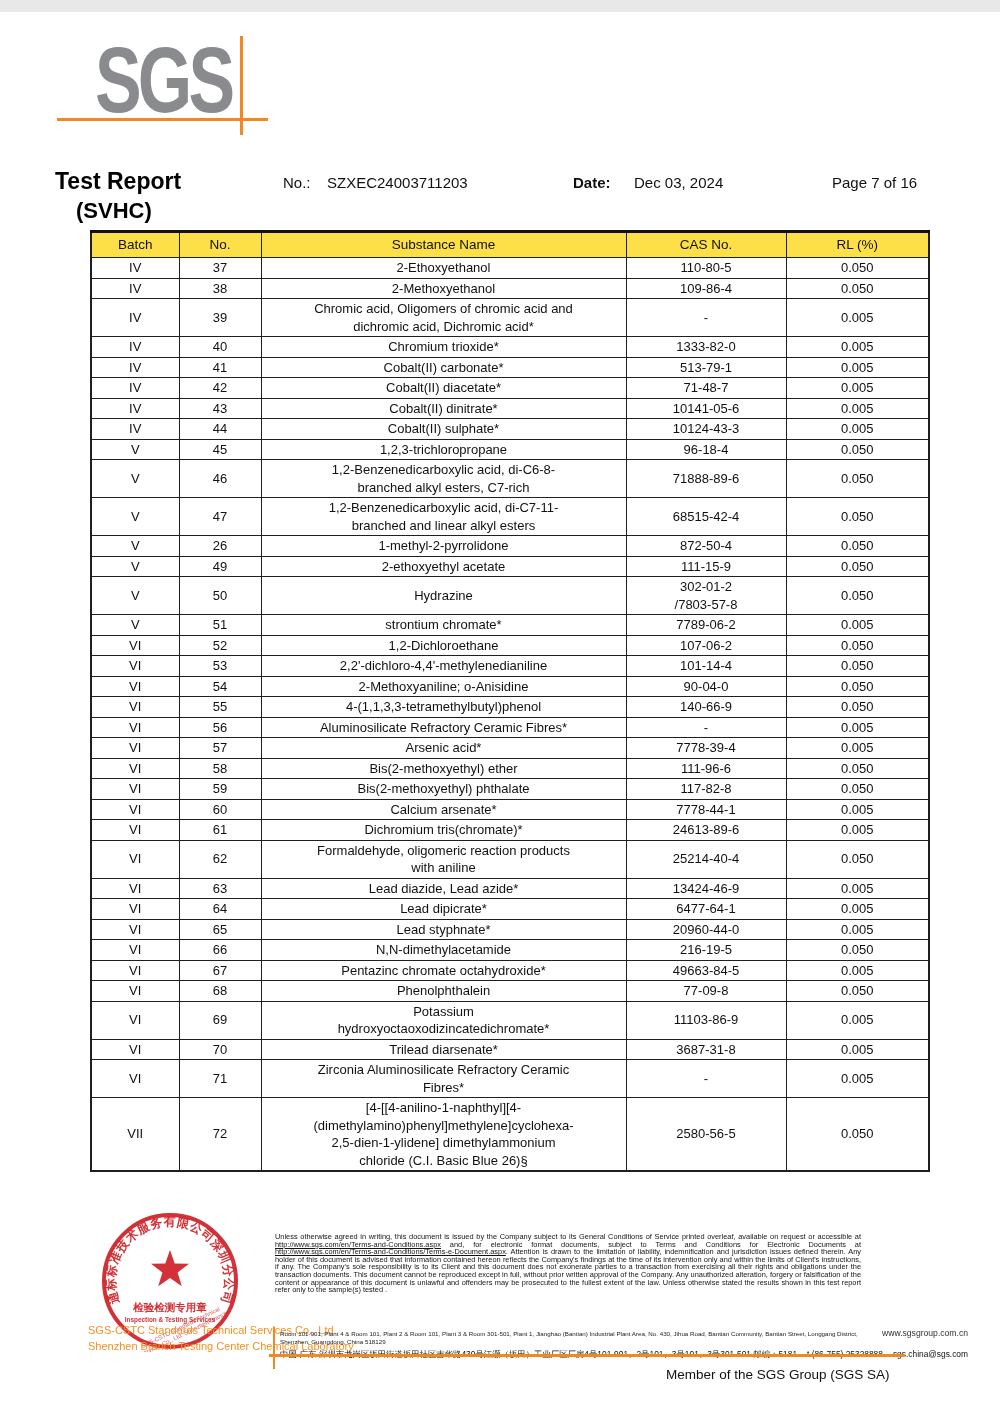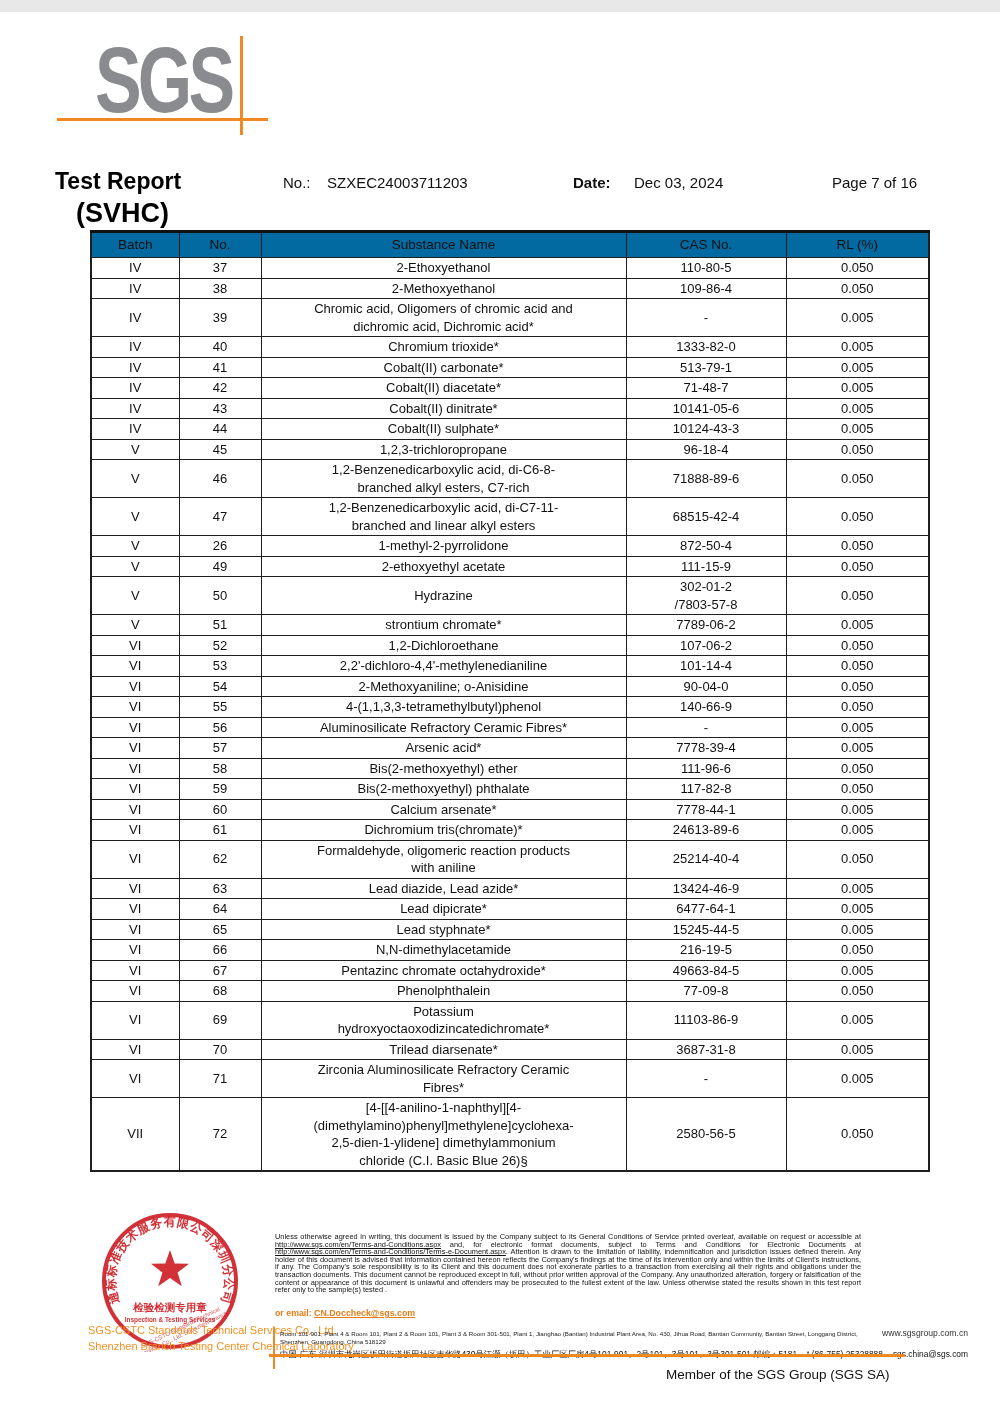--- a/index.html
+++ b/index.html
@@ -13,39 +13,39 @@
   .logo-text {
     position:absolute; left:95px; top:26px; width:200px; height:84px;
     font-weight:bold; font-size:92px; line-height:84px; color:#8a8b8e;
     letter-spacing:-5px; transform:scaleX(0.76); transform-origin:left center;
   }
   .logo-line-v { position:absolute; left:240px; top:24px; width:3px; height:99px; background:#f28822; }
   .logo-line-h { position:absolute; left:57px; top:106px; width:211px; height:3px; background:#f28822; }
 
   
   .rpt-title   { position:absolute; left:55px;  top:156px; font-size:23px; font-weight:bold; color:#000; }
-  .rpt-subtitle{ position:absolute; left:76px;  top:186px; font-size:27px; font-weight:bold; color:#000; }
+  .rpt-subtitle{ position:absolute; left:76px;  top:186px; font-size:22px; font-weight:bold; color:#000; }
   .no-label    { position:absolute; left:283px; top:162px; font-size:15px; font-weight:normal; }
   .no-value    { position:absolute; left:327px; top:162px; font-size:15px; }
   .date-label  { position:absolute; left:573px; top:162px; font-size:15px; font-weight:bold; }
   .date-value  { position:absolute; left:634px; top:162px; font-size:15px; }
   .page-info   { position:absolute; left:832px; top:162px; font-size:15px; }
 
   
   table.substances {
     position:absolute; left:90px; top:218px; width:838px;
     border-collapse:collapse; table-layout:fixed;
     border:2px solid #1f1f1f; border-top:3px solid #111;
   }
   .substances th, .substances td {
     border:1px solid #1f1f1f; text-align:center; vertical-align:middle;
     font-size:13px; line-height:17.5px; padding:1px 3px;
     overflow:hidden;
   }
-  .substances th { background:#0369a1; height:22px; font-weight:normal; font-size:13.5px; }
+  .substances th { background:#fde047; height:22px; font-weight:normal; font-size:13.5px; }
   .substances td.cell-name, .substances td.cell-cas { white-space:pre-line; }
 
   
   .stamp { position:absolute; left:99px; top:1198px; width:142px; height:142px; }
   .company-l1 { position:absolute; left:88px; top:1312px; font-size:11px; color:#f29224; white-space:nowrap; }
   .company-l2 { position:absolute; left:88px; top:1328px; font-size:11px; color:#f29224; white-space:nowrap; }
 
   .disclaimer {
     position:absolute; left:275px; top:1221px; width:586px;
     font-size:7.4px; line-height:7.6px; text-align:justify; color:#141414;
@@ -303,21 +303,21 @@
           <td class="cell-batch">VI</td>
           <td class="cell-no">64</td>
           <td class="cell-name">Lead dipicrate*</td>
           <td class="cell-cas">6477-64-1</td>
           <td class="cell-rl">0.005</td>
         </tr>
         <tr>
           <td class="cell-batch">VI</td>
           <td class="cell-no">65</td>
           <td class="cell-name">Lead styphnate*</td>
-          <td class="cell-cas">15245-44-5</td>
+          <td class="cell-cas">20960-44-0</td>
           <td class="cell-rl">0.005</td>
         </tr>
         <tr>
           <td class="cell-batch">VI</td>
           <td class="cell-no">66</td>
           <td class="cell-name">N,N-dimethylacetamide</td>
           <td class="cell-cas">216-19-5</td>
           <td class="cell-rl">0.050</td>
         </tr>
         <tr>
@@ -384,23 +384,20 @@
       <text x="71" y="129" text-anchor="middle" font-size="6" fill="#cd2026">Services Co., Ltd. Shenzhen Branch</text>
     </g>
   </svg>
 
   <div class="company-l1">SGS-CSTC Standards Technical Services Co., Ltd.</div>
   <div class="company-l2">Shenzhen Branch Testing Center Chemical Laboratory</div>
 
   <div class="disclaimer"><span>Unless otherwise agreed in writing, this document is issued by the Company subject to its General Conditions of Service printed overleaf, available on request or accessible at </span><span class="u">http://www.sgs.com/en/Terms-and-Conditions.aspx</span><span> and, for electronic format documents, subject to Terms and Conditions for Electronic Documents at </span><span class="u">http://www.sgs.com/en/Terms-and-Conditions/Terms-e-Document.aspx</span><span>. Attention is drawn to the limitation of liability, indemnification and jurisdiction issues defined therein. Any holder of this document is advised that information contained hereon reflects the Company's findings at the time of its intervention only and within the limits of Client's instructions, if any. The Company's sole responsibility is to its Client and this document does not exonerate parties to a transaction from exercising all their rights and obligations under the transaction documents. This document cannot be reproduced except in full, without prior written approval of the Company. Any unauthorized alteration, forgery or falsification of the content or appearance of this document is unlawful and offenders may be prosecuted to the fullest extent of the law. Unless otherwise stated the results shown in this test report refer only to the sample(s) tested .</span></div>
 
   <div class="attention">
-    <div>
-      <span>or email: </span><span class="u">CN.Doccheck@sgs.com</span>
-    </div>
   </div>
 
   <div class="addr">
     <div class="addr-line1">
       <span class="addr-en">Room 101-901, Plant 4 &amp; Room 101, Plant 2 &amp; Room 101, Plant 3 &amp; Room 301-501, Plant 1, Jianghao (Bantian) Industrial Plant Area, No. 430, Jihua Road, Bantian Community, Bantian Street, Longgang District, Shenzhen, Guangdong, China 518129</span>
       <span class="website">www.sgsgroup.com.cn</span>
     </div>
     <div class="addr-line2">
       <span class="addr-cn">中国·广东·深圳市龙岗区坂田街道坂田社区吉华路430号江灏（坂田）工业厂区厂房4号101-901、2号101、3号101、3号301-501 邮编：518129</span>
       <span class="tel">t (86-755) 25328888</span>

